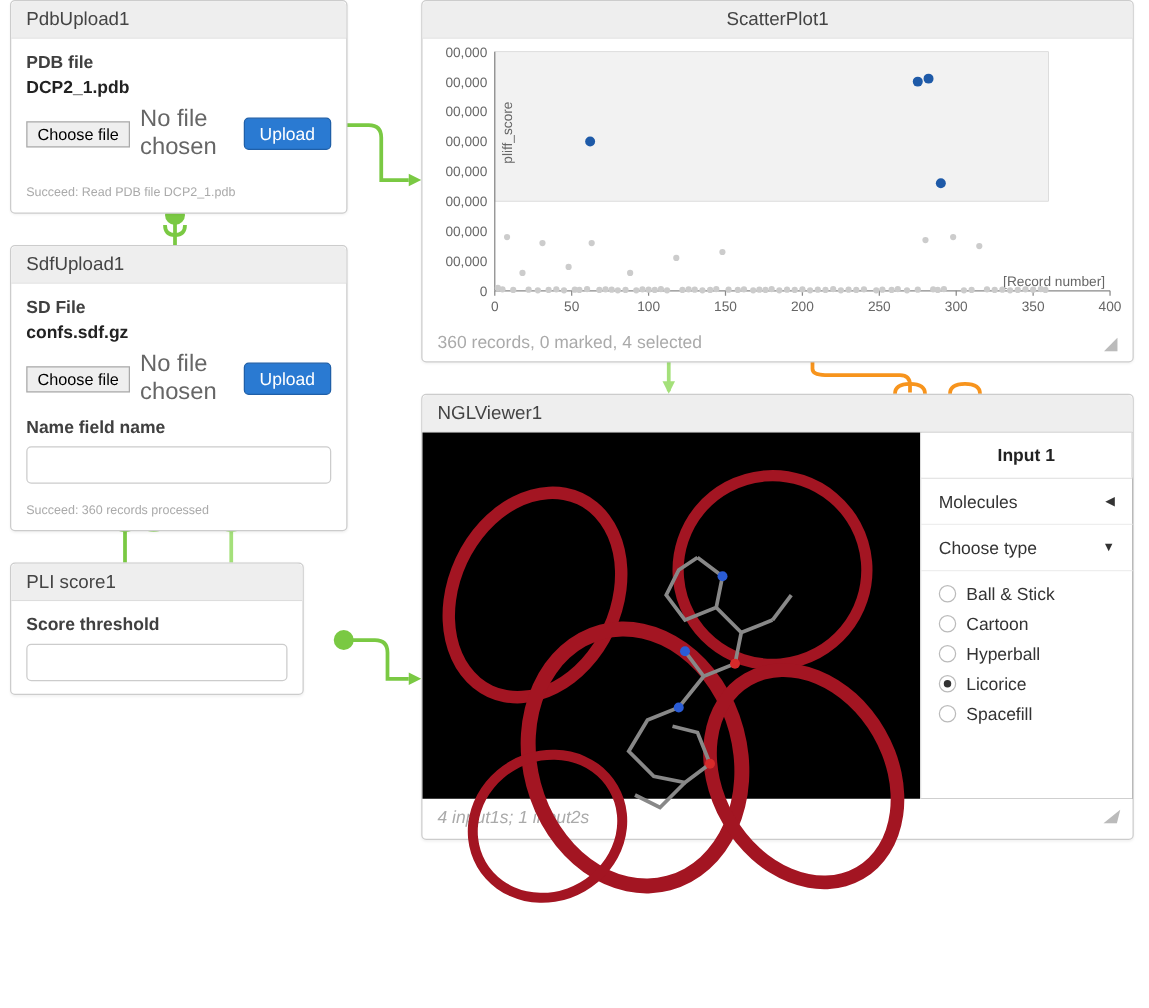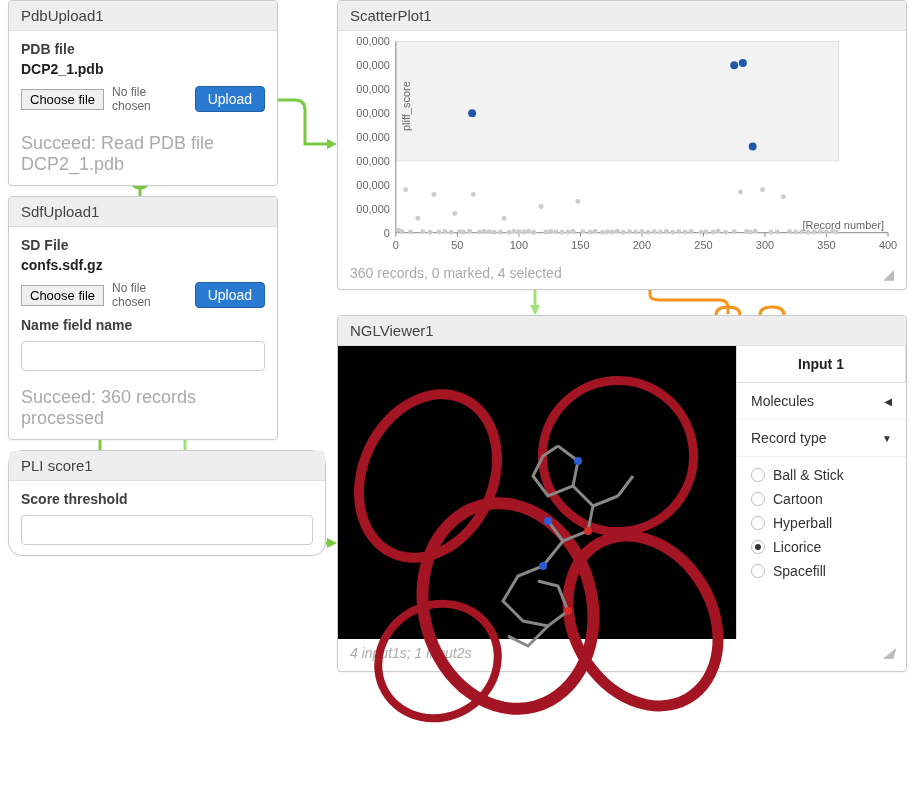--- a/index.html
+++ b/index.html
@@ -28,33 +28,33 @@
     font-size: 15px;
     color: #444;
     border-radius: 4px 4px 0 0;
   }
   .panel-body {
     padding: 10px 12px;
   }
   .panel-footer {
     padding: 6px 12px 10px 12px;
     color: #aaa;
-    font-size: 18px;
+    font-size: 10px;
   }
   .label { font-weight: 700; color: #404040; margin-bottom: 4px; }
   .sublabel { font-weight: 700; color: #222; margin-bottom: 8px; }
   .file-row { display: flex; align-items: center; gap: 8px; margin: 6px 0 4px 0; }
   .choose-file {
     background: #efefef;
     border: 1px solid #aaa;
     padding: 2px 8px;
     font-size: 13px;
     cursor: pointer;
   }
-  .file-status { color: #666; font-size: 12px; flex: 1; }
+  .file-status { color: #666; font-size: 19px; flex: 1; }
   .upload-btn {
     background: #2a7ad2;
     color: #fff;
     border: 1px solid #1f5fa8;
     border-radius: 4px;
     padding: 4px 12px;
     font-size: 14px;
     cursor: pointer;
   }
   .text-input {
@@ -180,29 +180,29 @@
       <button class="choose-file">Choose file</button>
       <span class="file-status">No file chosen</span>
       <button class="upload-btn">Upload</button>
     </div>
     <div class="label" style="margin-top:8px;">Name field name</div>
     <input class="text-input" value="" style="">
   </div>
   <div class="panel-footer">Succeed: 360 records processed</div>
 </div>
 
-<div class="panel" style="left:8px; top:450px; width:318px;border-radius:14px;">
+<div class="panel" style="left:8px; top:450px; width:235px;">
   <div class="panel-header">PLI score1</div>
   <div class="panel-body">
     <div class="label">Score threshold</div>
     <input class="text-input" value="" style="">
   </div>
 </div>
 
-<div class="panel" style="left:337px; top:0px; width:570px;">
+<div class="panel" style="left:337px; top:0px; width:570px;text-align:center;">
   <div class="panel-header">ScatterPlot1</div>
   <div class="scatter-area">
     <svg class="scatter-svg" id="scatter-svg" viewBox="0 0 554 226">
         <rect x="50" y="6" width="444.6" height="120" class="selzone"></rect>
         <line x1="50" y1="6" x2="50" y2="198" class="axis"></line>
         <line x1="50" y1="198" x2="544" y2="198" class="axis"></line>
         <text x="44" y="202" text-anchor="end" class="tick">0</text>
         <text x="44" y="178" text-anchor="end" class="tick">00,000</text>
         <text x="44" y="154" text-anchor="end" class="tick">00,000</text>
         <text x="44" y="130" text-anchor="end" class="tick">00,000</text>
@@ -354,21 +354,21 @@
     </div>
     <div class="ngl-side">
       <div class="tabbar">
         <div class="tab active">Input 1</div>
       </div>
       <div class="side-section">
         <span>Molecules</span>
         <span class="caret">◀</span>
       </div>
       <div class="side-section">
-        <span>Record type</span>
+        <span>Choose type</span>
         <span class="caret">▼</span>
       </div>
       <div class="side-options" id="display-options">
           <div class="radio-row">
             <span class="radio"></span>
             <span>Ball &amp; Stick</span>
           </div>
           <div class="radio-row">
             <span class="radio"></span>
             <span>Cartoon</span>

